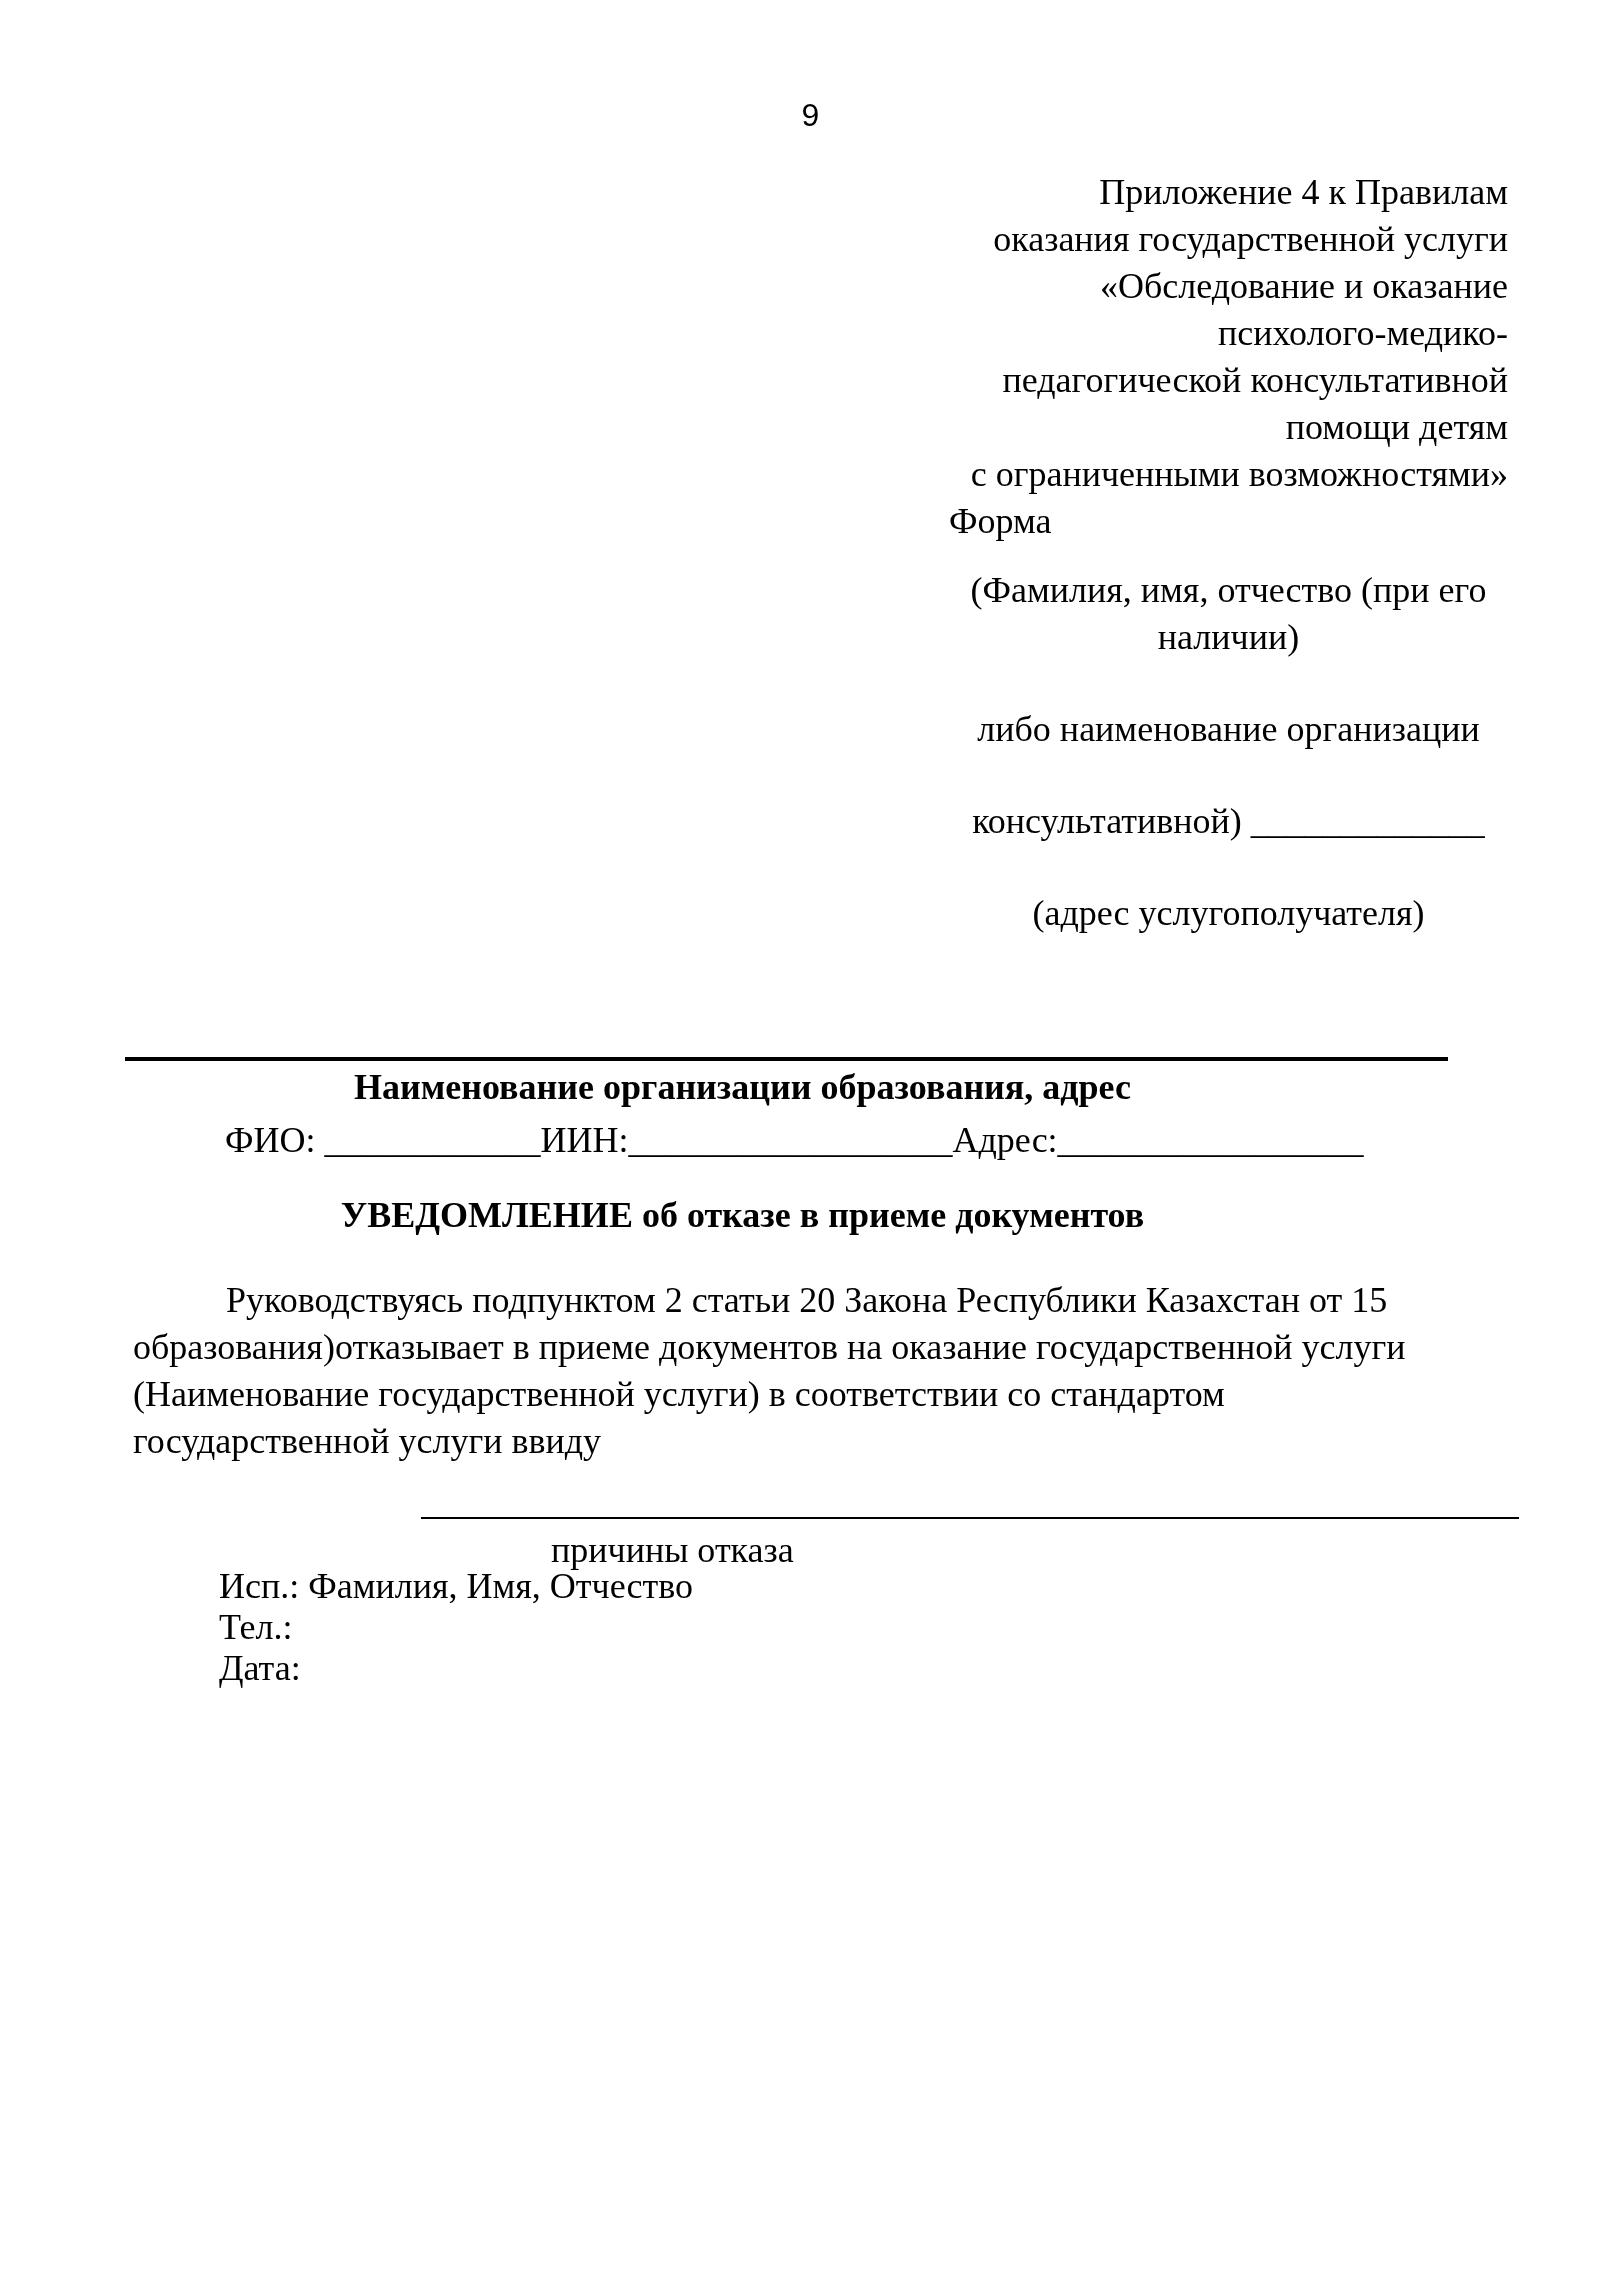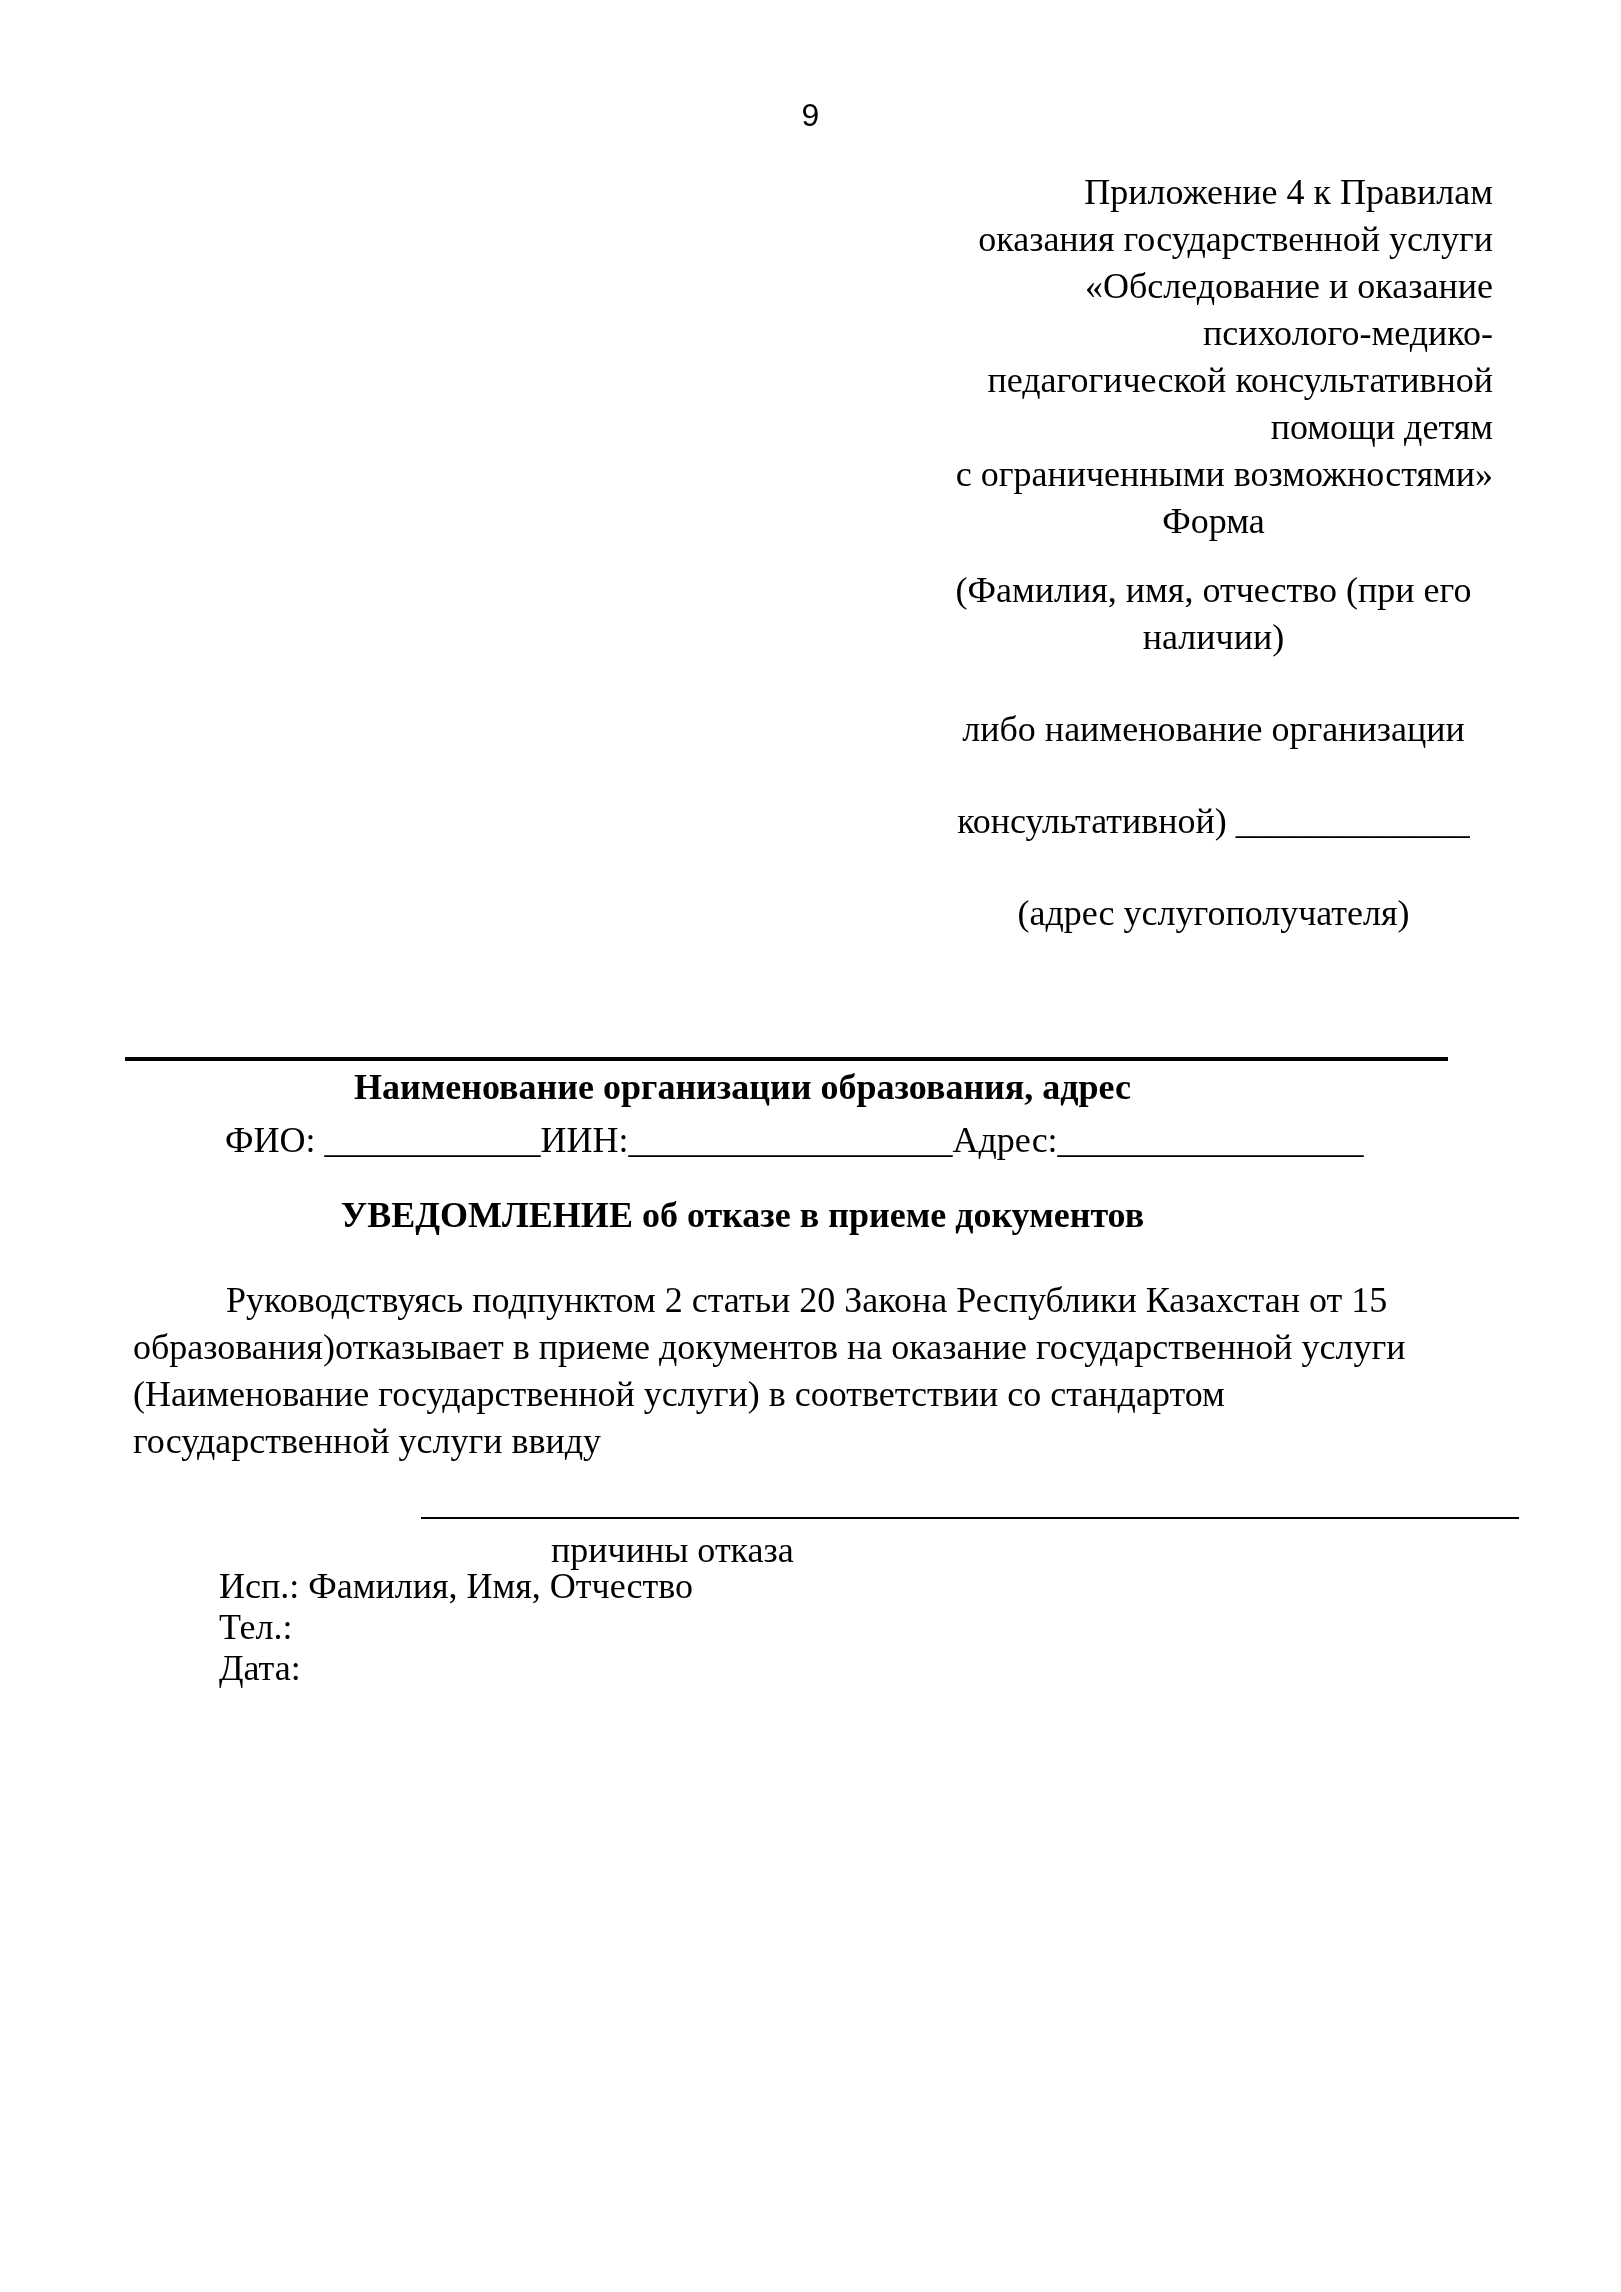--- a/index.html
+++ b/index.html
@@ -24,33 +24,32 @@
     left: 0;
     width: 1621px;
     text-align: center;
     font-family: "Liberation Sans", "DejaVu Sans", sans-serif;
     font-size: 32px;
     line-height: 43px;
   }
   .appendix-note {
     position: absolute;
     top: 169px;
-    right: 128px;
+    right: 113px;
     width: 559px;
   }
   .appendix-note .ra {
     text-align: right;
     white-space: nowrap;
   }
   .appendix-note .ctr {
     text-align: center;
     white-space: nowrap;
   }
   .form-label {
-    text-align: center;
   }
   .gap-1 { margin-top: 21.6px; }
   .gap-2 { margin-top: 45px; }
   .divider-line {
     position: absolute;
     left: 125px;
     top: 1057px;
     width: 1323px;
     border-top: 4.9px solid #000000;
   }

